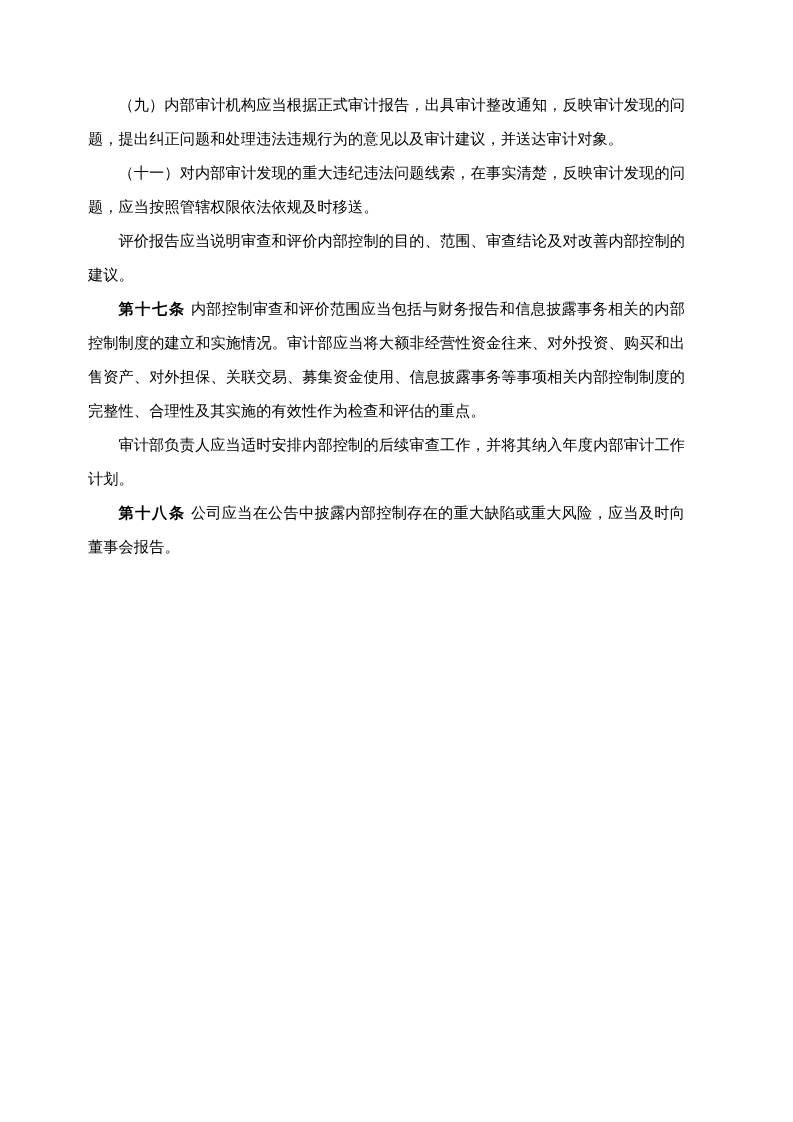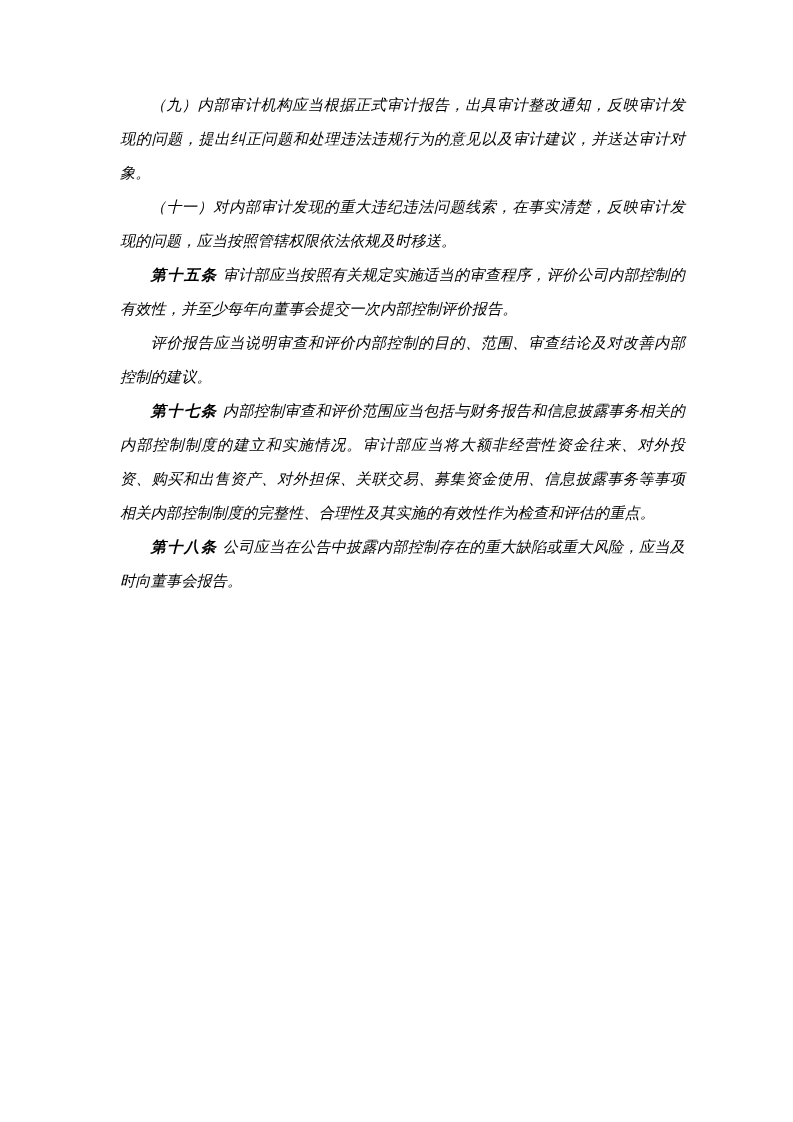--- a/index.html
+++ b/index.html
@@ -11,23 +11,22 @@
     width: 793px;
     height: 1122px;
     font-family: "DejaVu Serif", "Liberation Serif", serif;
     color: #000000;
   }
   .page {
     position: relative;
     width: 793px;
     height: 1122px;
     box-sizing: border-box;
-    padding: 88px 108px 60px 120px;
+    padding: 88px 108px 60px 88px;
     background: #ffffff;
-    font-style: italic;
   }
   .doc-body {
     font-size: 15.2px;
     line-height: 34px;
     text-align: justify;
     text-justify: inter-ideograph;
     letter-spacing: 0.1px;
   }
   .para {
     margin: 0 0 0 0;
@@ -49,35 +48,34 @@
 
     <p class="para">
       <span class="art-body">（九）内部审计机构应当根据正式审计报告，出具审计整改通知，反映审计发现的问题，提出纠正问题和处理违法违规行为的意见以及审计建议，并送达审计对象。</span>
     </p>
 
 
     <p class="para">
       <span class="art-body">（十一）对内部审计发现的重大违纪违法问题线索，在事实清楚，反映审计发现的问题，应当按照管辖权限依法依规及时移送。</span>
     </p>
 
-    <p class="para">
-      <span class="art-label">第十五条</span>
-      <span class="art-body">审计部应当按照有关规定实施适当的审查程序，评价公司内部控制的有效性，并至少每年向董事会提交一次内部控制评价报告。</span>
-    </p>
 
     <p class="para">
       <span class="art-body">评价报告应当说明审查和评价内部控制的目的、范围、审查结论及对改善内部控制的建议。</span>
     </p>
 
     <p class="para">
       <span class="art-label">第十七条</span>
       <span class="art-body">内部控制审查和评价范围应当包括与财务报告和信息披露事务相关的内部控制制度的建立和实施情况。审计部应当将大额非经营性资金往来、对外投资、购买和出售资产、对外担保、关联交易、募集资金使用、信息披露事务等事项相关内部控制制度的完整性、合理性及其实施的有效性作为检查和评估的重点。</span>
     </p>
 
 
+    <p class="para">
+      <span class="art-body">审计部负责人应当适时安排内部控制的后续审查工作，并将其纳入年度内部审计工作计划。</span>
+    </p>
 
     <p class="para">
       <span class="art-label">第十八条</span>
       <span class="art-body">公司应当在公告中披露内部控制存在的重大缺陷或重大风险，应当及时向董事会报告。</span>
     </p>
 
 
   </div>
 </div>
 

